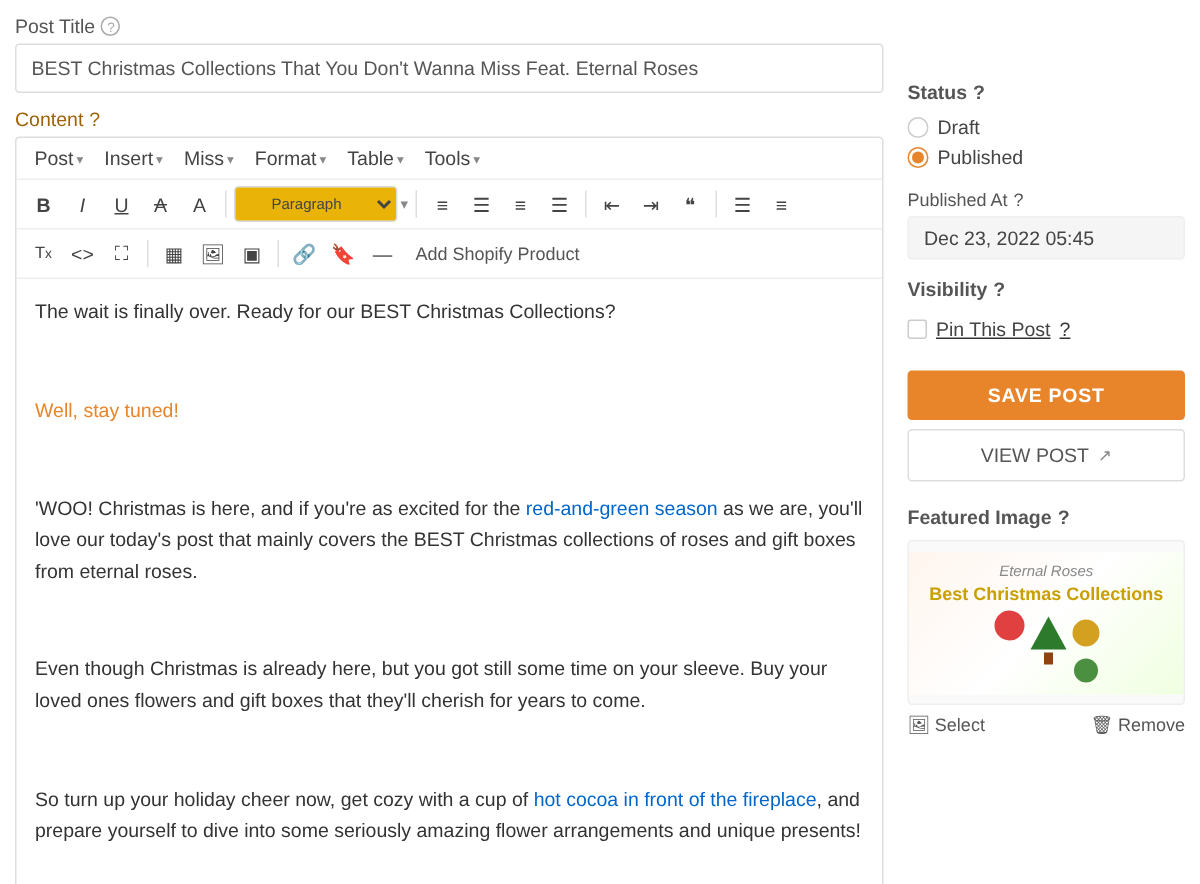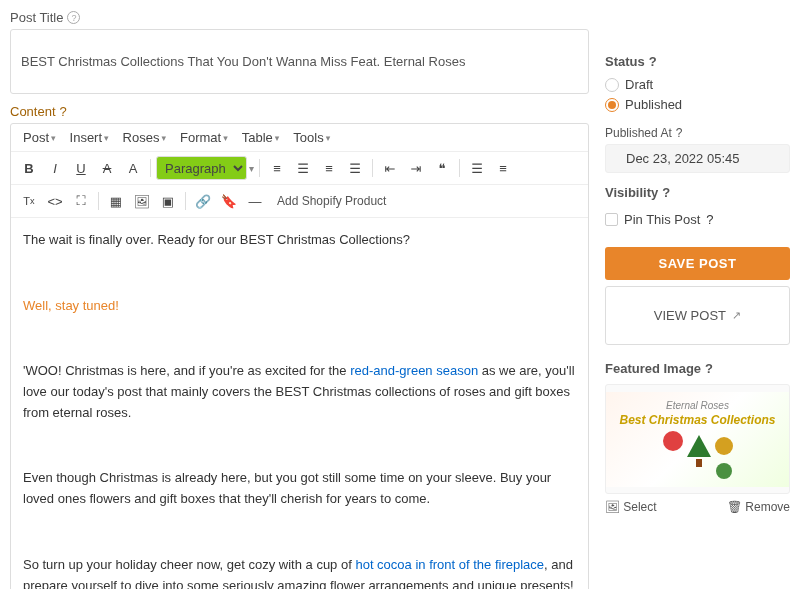--- a/index.html
+++ b/index.html
@@ -42,21 +42,21 @@
       font-size: 9px;
       text-align: center;
       line-height: 12px;
       color: #aaa;
       cursor: help;
     }
     .post-title-input {
       width: 100%;
       border: 1px solid #ddd;
       border-radius: 3px;
-      padding: 24px 10px;
+      padding: 8px 10px;
       font-size: 13px;
       color: #555;
       margin-bottom: 10px;
       outline: none;
     }
 
     
     .content-label {
       font-size: 13px;
       color: #a16207;
@@ -113,26 +113,26 @@
       cursor: pointer;
       border-radius: 2px;
       border: none;
       background: none;
     }
     .tb-btn.bold { font-weight: bold; }
     .tb-btn.italic { font-style: italic; }
     .tb-btn.underline { text-decoration: underline; }
 
     .tb-select {
-      font-size: 13px;
+      font-size: 10px;
       border: 1px solid #ddd;
       border-radius: 3px;
-      padding: 2px 4px;
-      color: #444;
-      background: #84cc16;
+      padding: 2px 20px;
+      color: #444;
+      background: #eab308;
       cursor: pointer;
       height: 24px;
     }
 
     .tb-divider {
       width: 1px;
       height: 18px;
       background: #ddd;
       margin: 0 3px;
     }
@@ -240,21 +240,21 @@
       color: #555;
       margin-bottom: 4px;
       display: flex;
       align-items: center;
       gap: 4px;
     }
     .published-at-value {
       background: #f5f5f5;
       border: 1px solid #eee;
       border-radius: 3px;
-      padding: 6px 20px;
+      padding: 6px 10px;
       font-size: 13px;
       color: #444;
       width: 100%;
     }
 
     .visibility-section {
       margin: 12px 0;
     }
     .visibility-select {
       width: 100%;
@@ -265,20 +265,21 @@
       color: #444;
       background: #fff;
       cursor: pointer;
     }
 
     .pin-section {
       margin: 10px 0;
       display: flex;
       align-items: center;
       gap: 6px;
+      text-decoration: underline;
     }
     .checkbox-box {
       width: 13px;
       height: 13px;
       border: 1px solid #ccc;
       border-radius: 2px;
       display: inline-block;
       cursor: pointer;
     }
     .pin-label {
@@ -298,21 +299,21 @@
       width: 100%;
       letter-spacing: 0.5px;
       margin: 10px 0 6px;
     }
 
     .btn-view-post {
       width: 100%;
       border: 1px solid #ddd;
       border-radius: 3px;
       background: #fff;
-      padding: 21px;
+      padding: 9px;
       font-size: 13px;
       color: #555;
       cursor: pointer;
       display: flex;
       align-items: center;
       justify-content: center;
       gap: 6px;
     }
     .external-icon {
       font-size: 11px;
@@ -336,21 +337,20 @@
     .featured-img-placeholder {
       width: 100%;
       background: linear-gradient(135deg, #fff5ee 0%, #fff 50%, #f0ffe0 100%);
       padding: 8px;
       text-align: center;
       position: relative;
     }
     .featured-img-title {
       font-size: 12px;
       color: #c8a000;
-      font-style: italic;
       font-weight: 600;
       margin-bottom: 4px;
     }
     .featured-img-graphic {
       display: flex;
       justify-content: center;
       gap: 4px;
       margin-top: 4px;
     }
     .circle-red { width: 20px; height: 20px; border-radius: 50%; background: #e04040; }
@@ -414,21 +414,21 @@
       <div class="editor-menubar">
         <div class="menu-item">
           <span>Post</span>
           <span class="menu-arrow">▾</span>
         </div>
         <div class="menu-item">
           <span>Insert</span>
           <span class="menu-arrow">▾</span>
         </div>
         <div class="menu-item">
-          <span>Roses</span>
+          <span>Miss</span>
           <span class="menu-arrow">▾</span>
         </div>
         <div class="menu-item">
           <span>Format</span>
           <span class="menu-arrow">▾</span>
         </div>
         <div class="menu-item">
           <span>Table</span>
           <span class="menu-arrow">▾</span>
         </div>

